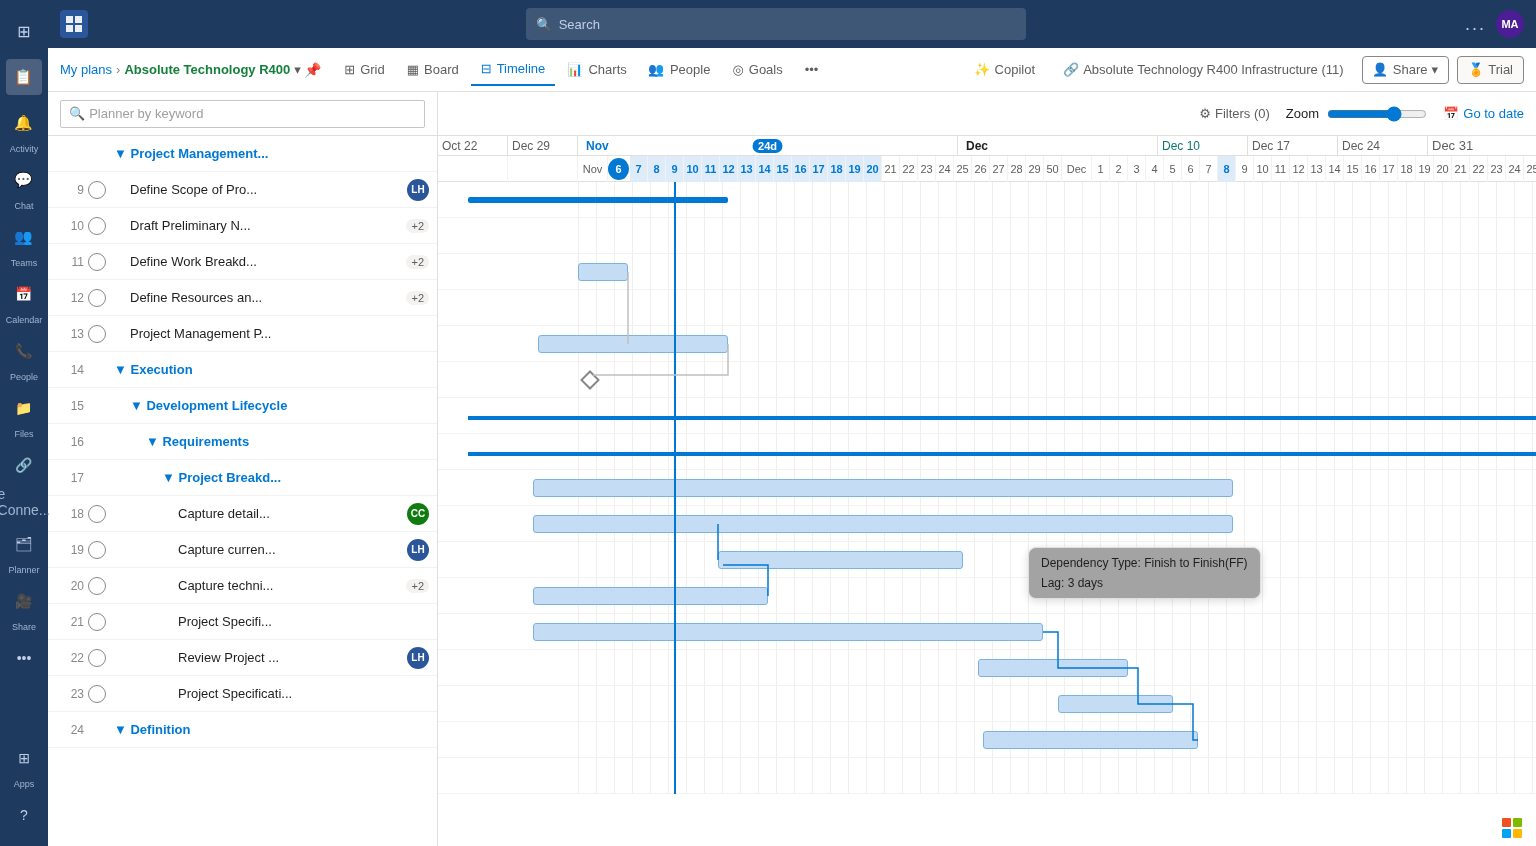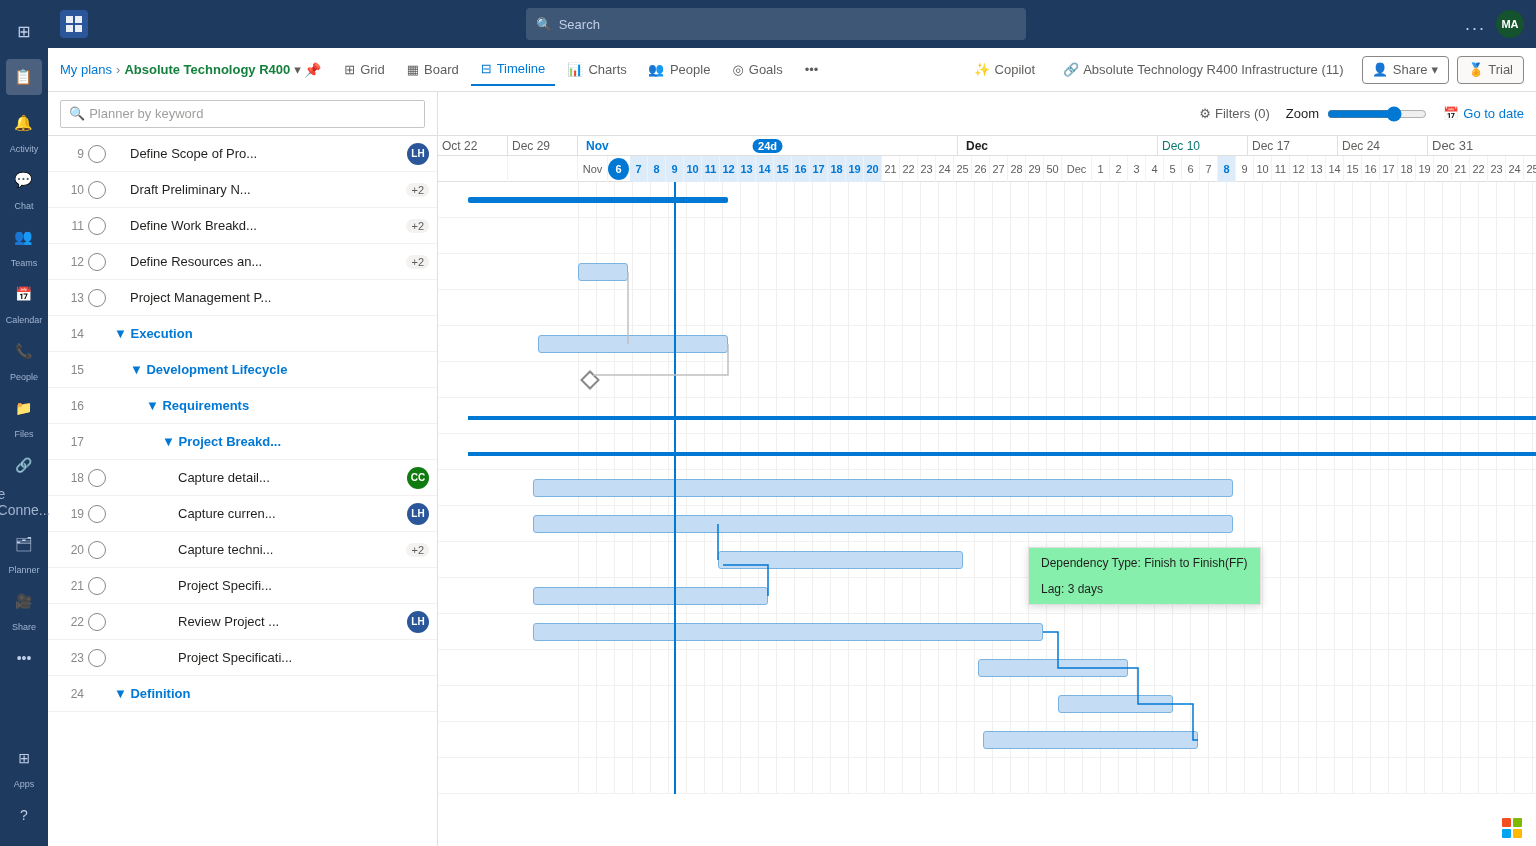--- a/index.html
+++ b/index.html
@@ -30,21 +30,21 @@
       height: 48px; background: #1e3a5f; display: flex; align-items: center;
       padding: 0 12px; gap: 8px; flex-shrink: 0;
     }
     .app-icon { width: 28px; height: 28px; background: #2b579a; border-radius: 4px; display: flex; align-items: center; justify-content: center; color: white; font-size: 14px; font-weight: bold; }
     .search-bar {
       flex: 1; max-width: 500px; height: 32px; background: rgba(255,255,255,0.15);
       border-radius: 4px; display: flex; align-items: center; padding: 0 10px; gap: 6px;
       color: #c0cfe8; font-size: 13px; cursor: text; margin: 0 auto;
     }
     .top-right { margin-left: auto; display: flex; align-items: center; gap: 10px; color: #c0cfe8; font-size: 13px; }
-    .avatar { width: 28px; height: 28px; border-radius: 50%; background: #14532d; display: flex; align-items: center; justify-content: center; color: white; font-size: 11px; font-weight: bold; }
+    .avatar { width: 28px; height: 28px; border-radius: 50%; background: #4c1d95; display: flex; align-items: center; justify-content: center; color: white; font-size: 11px; font-weight: bold; }
 
     
     .nav-bar {
       height: 44px; background: white; border-bottom: 1px solid #e1dfdd;
       display: flex; align-items: center; padding: 0 12px; gap: 4px; flex-shrink: 0;
     }
     .nav-breadcrumb { display: flex; align-items: center; gap: 4px; font-size: 13px; color: #605e5c; margin-right: 8px; }
     .nav-tabs { display: flex; align-items: center; gap: 2px; }
     .nav-tab {
       height: 32px; padding: 0 10px; display: flex; align-items: center; gap: 5px;
@@ -111,22 +111,22 @@
     }
     .date-months { height: 20px; display: flex; align-items: center; border-bottom: 1px solid #e1dfdd; }
     .date-days { height: 26px; display: flex; align-items: center; }
     .date-day { height: 26px; display: flex; align-items: center; justify-content: center; font-size: 11px; color: #605e5c; border-right: 1px solid #f3f2f1; flex-shrink: 0; }
 
     
     .gantt-grid { position: relative; width: 100%; }
 
     
     .dependency-tooltip {
-      position: absolute; background: #86efac; border: 1px solid #e1dfdd;
-      border-radius: 0; padding: 8px 12px; font-size: 12px; color: #201f1e;
+      position: absolute; background: #a3a3a3; border: 1px solid #e1dfdd;
+      border-radius: 8px; padding: 8px 12px; font-size: 12px; color: #201f1e;
       box-shadow: 0 2px 8px rgba(0,0,0,0.15); white-space: nowrap; z-index: 50;
     }
 
     
     .connector-svg {
       position: absolute; top: 0; left: 0; width: 100%; height: 100%;
       pointer-events: none; overflow: visible;
     }
 
     .windows-logo {
@@ -285,20 +285,26 @@
     <div class="task-panel">
       <div class="task-filter-bar">
         <div class="filter-input">
           <span style="color:#8a8886;">🔍</span>
           <span style="color:#a19f9d; font-size:13px;">Planner by keyword</span>
         </div>
       </div>
 
       <div class="tasks-list" id="tasks-list">
 
+      <div class="task-row">
+            <div class="task-num"></div>
+            <div class="task-check" style="visibility: hidden;"></div>
+            <div class="task-indent" style="width: 0px;"></div>
+            <div class="task-name group">▼ Project Management...</div>
+          </div>
           <div class="task-row">
             <div class="task-num">9</div>
             <div class="task-check"></div>
             <div class="task-indent" style="width: 16px;"></div>
             <div class="task-name">Define Scope of Pro...</div>
             <div class="task-avatar" style="background: rgb(43, 87, 154);">LH</div>
           </div>
           <div class="task-row">
             <div class="task-num">10</div>
             <div class="task-check"></div>
@@ -585,21 +591,21 @@
               <div style="position: absolute; top: 297px; left: 95px; width: 700px; height: 18px; background: rgb(197, 220, 245); border: 1px solid rgb(122, 179, 224); border-radius: 3px; z-index: 2;"></div>
               <div style="position: absolute; top: 333px; left: 95px; width: 700px; height: 18px; background: rgb(197, 220, 245); border: 1px solid rgb(122, 179, 224); border-radius: 3px; z-index: 2;"></div>
               <div style="position: absolute; top: 369px; left: 280px; width: 245px; height: 18px; background: rgb(197, 220, 245); border: 1px solid rgb(122, 179, 224); border-radius: 3px; z-index: 2;"></div>
               <div style="position: absolute; top: 405px; left: 95px; width: 235px; height: 18px; background: rgb(197, 220, 245); border: 1px solid rgb(122, 179, 224); border-radius: 3px; z-index: 2;"></div>
               <div style="position: absolute; top: 441px; left: 95px; width: 510px; height: 18px; background: rgb(197, 220, 245); border: 1px solid rgb(122, 179, 224); border-radius: 3px; z-index: 2;"></div>
               <div style="position: absolute; top: 477px; left: 540px; width: 150px; height: 18px; background: rgb(197, 220, 245); border: 1px solid rgb(122, 179, 224); border-radius: 3px; z-index: 2;"></div>
               <div style="position: absolute; top: 513px; left: 620px; width: 115px; height: 18px; background: rgb(197, 220, 245); border: 1px solid rgb(122, 179, 224); border-radius: 3px; z-index: 2;"></div>
               <div style="position: absolute; top: 549px; left: 545px; width: 215px; height: 18px; background: rgb(197, 220, 245); border: 1px solid rgb(122, 179, 224); border-radius: 3px; z-index: 2;"></div>
               <div class="dependency-tooltip" style="position: absolute; top: 365px; left: 590px; z-index: 20;">
                 <div>Dependency Type: Finish to Finish(FF)</div>
-                <div style="margin-top:12px;">Lag: 3 days</div>
+                <div style="margin-top:6px;">Lag: 3 days</div>
               </div>
             </div>
         </div>
       </div>
     </div>
   </div>
 </div>
 
 <div class="windows-logo">
   <div class="win-logo">

